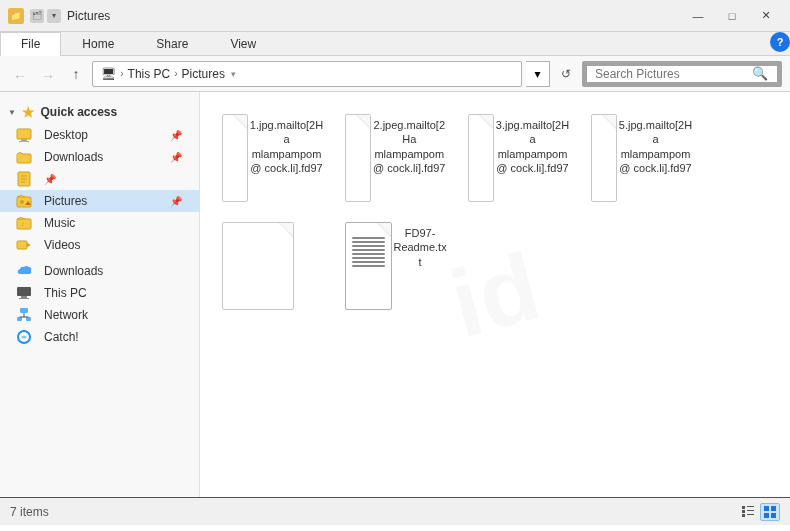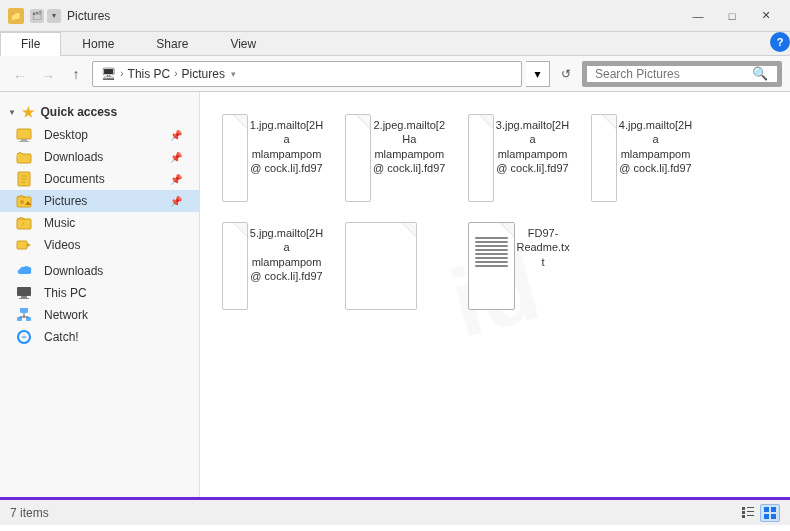--- a/index.html
+++ b/index.html
@@ -118,21 +118,21 @@
     }
     .file-icon.text-file .line { height:2px;background:#888;border-radius:1px; }
     .file-name {
       font-size:11px;color:#333;text-align:center;margin-top:4px;
       word-break:break-word;line-height:1.3;max-width:110px;
     }
 
     
     .status-bar {
       display:flex;align-items:center;justify-content:space-between;
-      background:#f0f0f0;border-top:3px solid #6d28d9;height:28px;
+      background:#f0f0f0;border-top:1px solid #6d28d9;height:28px;
       padding:0 10px;font-size:12px;color:#555;
     }
     .view-buttons { display:flex;gap:2px; }
     .view-btn { width:20px;height:18px;display:flex;align-items:center;justify-content:center;cursor:pointer;border:1px solid transparent;border-radius:2px;color:#555; }
     .view-btn.active { background:#d0e4f7;border-color:#90b8e8; }
 
     
     .star { color:#f0b020;font-size:14px; }
   </style>
 </head>
@@ -218,21 +218,20 @@
       </div>
       <div class="sidebar-item">
         <div class="item-icon">
           <svg width="16" height="16" viewBox="0 0 16 16">
               <rect x="2" y="1" width="12" height="14" rx="1" fill="#f5c842" stroke="#d0a020" stroke-width="1"></rect>
               <line x1="5" y1="5" x2="11" y2="5" stroke="#d0a020" stroke-width="1"></line>
               <line x1="5" y1="8" x2="11" y2="8" stroke="#d0a020" stroke-width="1"></line>
               <line x1="5" y1="11" x2="9" y2="11" stroke="#d0a020" stroke-width="1"></line>
             </svg>
         </div>
-        <span class="item-label">Documents</span>
         <span class="pin-icon">📌</span>
       </div>
       <div class="sidebar-item active">
         <div class="item-icon">
           <svg width="16" height="16" viewBox="0 0 16 16">
               <rect x="1" y="4" width="14" height="10" rx="1" fill="#f5c842" stroke="#d0a020" stroke-width="1"></rect>
               <path d="M1 4 Q5 1 9 4" fill="#f5c842" stroke="#d0a020" stroke-width="1"></path>
               <circle cx="6" cy="9" r="2" fill="#d0a020"></circle>
               <path d="M9 12 l3-4 l3 4z" fill="#c07010"></path>
             </svg>
@@ -333,29 +332,20 @@
       <div class="file-item">
         <div class="file-icon">
           <div class="fold"></div>
           <div class="fold-inner"></div>
         </div>
         <div class="file-name">3.jpg.mailto[2Ha
 mlampampom@
 cock.li].fd97</div>
       </div>
 
-      <div class="file-item">
-        <div class="file-icon">
-          <div class="fold"></div>
-          <div class="fold-inner"></div>
-        </div>
-        <div class="file-name">4.jpg.mailto[2Ha
-mlampampom@
-cock.li].fd97</div>
-      </div>
 
       <div class="file-item">
         <div class="file-icon">
           <div class="fold"></div>
           <div class="fold-inner"></div>
         </div>
         <div class="file-name">5.jpg.mailto[2Ha
 mlampampom@
 cock.li].fd97</div>
       </div>

